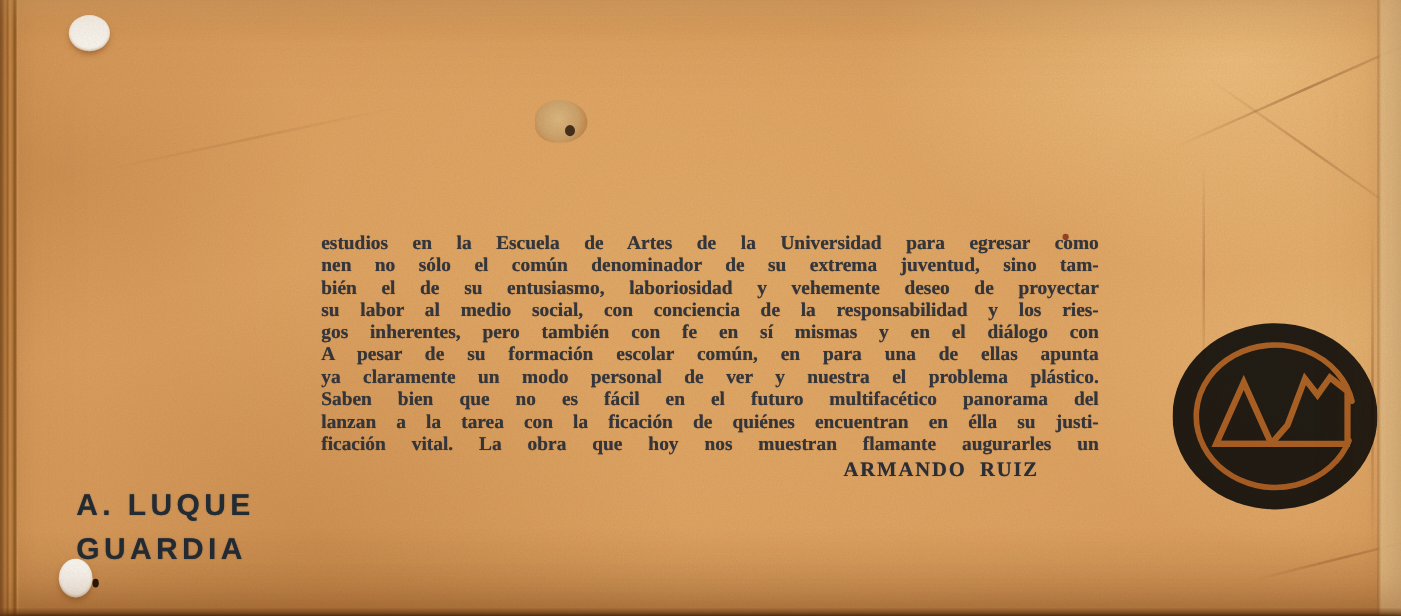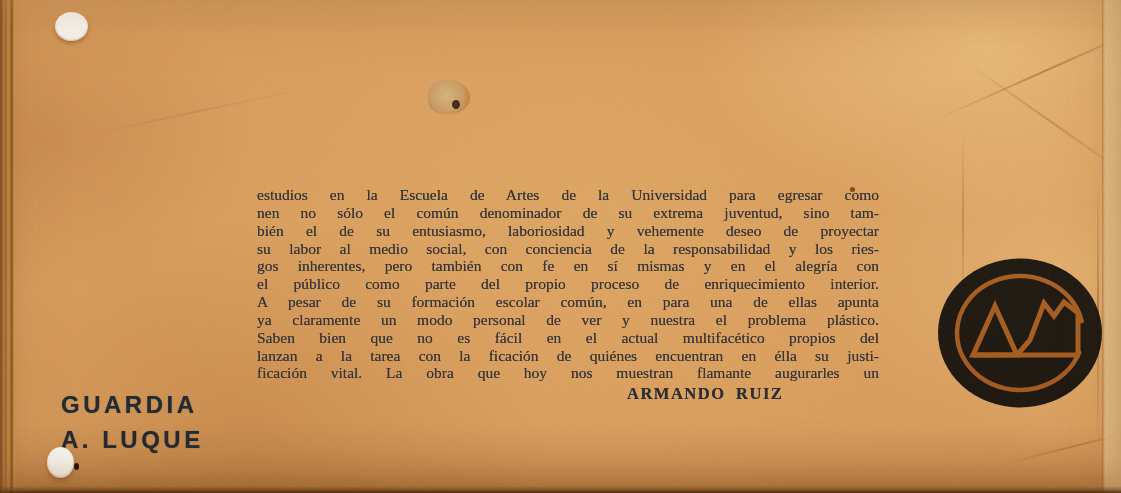--- a/index.html
+++ b/index.html
@@ -66,29 +66,29 @@
   .stub{
     position:absolute;left:61px;top:387px;
     font-family:"Liberation Sans", sans-serif;font-weight:700;
     font-size:24px;line-height:35px;letter-spacing:3.5px;
     color:#232c35;text-shadow:0 0 1px rgba(35,44,53,.6);
   }
   
   .body{position:absolute;left:257px;top:186px;width:622px;color:#35373d;}
   .bodyline{
     width:100%;
-    font-weight:400;font-size:15.5px;line-height:17.85px;
+    font-weight:700;font-size:15.5px;line-height:17.85px;
     text-align:justify;text-align-last:justify;
     white-space:nowrap;
     text-shadow:0 0 .6px rgba(45,45,55,.7);
   }
   .signature{
     margin-top:2px;margin-left:370px;
     font-weight:700;font-size:16.5px;letter-spacing:1.5px;word-spacing:5px;
-    color:#2c2f38;text-shadow:0 0 .6px rgba(45,45,55,.7);
+    color:#2c2f38;text-shadow:0 0 .6px rgba(45,45,55,.7);text-align:center;
   }
   .logo{position:absolute;left:938px;top:258px;mix-blend-mode:multiply;}
   .noise{position:absolute;inset:0;mix-blend-mode:multiply;opacity:.45;pointer-events:none;}
   .bottom-edge{position:absolute;left:0;right:0;bottom:0;height:7px;
     background:linear-gradient(180deg, rgba(70,35,5,0) 0%, rgba(70,35,5,.5) 60%, #3a1f06 100%);}
 </style>
 </head>
 <body>
 
 <div class="card">
@@ -108,34 +108,33 @@
 
   <div class="spine"></div>
   <div class="right-edge"></div>
 
   <div class="body">
     <div>
         <div class="bodyline">estudios en la Escuela de Artes de la Universidad para egresar como</div>
         <div class="bodyline">nen no sólo el común denominador de su extrema juventud, sino tam-</div>
         <div class="bodyline">bién el de su entusiasmo, laboriosidad y vehemente deseo de proyectar</div>
         <div class="bodyline">su labor al medio social, con conciencia de la responsabilidad y los ries-</div>
-        <div class="bodyline">gos inherentes, pero también con fe en sí mismas y en el alegría con</div>
-        <div class="bodyline">el público como parte del propio proceso de enriquecimiento interior.</div>
+        <div class="bodyline">gos inherentes, pero también con fe en sí mismas y en el diálogo con</div>
         <div class="bodyline">A pesar de su formación escolar común, en para una de ellas apunta</div>
         <div class="bodyline">ya claramente un modo personal de ver y nuestra el problema plástico.</div>
-        <div class="bodyline">Saben bien que no es fácil en el actual multifacético propios del</div>
+        <div class="bodyline">Saben bien que no es fácil en el futuro multifacético panorama del</div>
         <div class="bodyline">lanzan a la tarea con la ficación de quiénes encuentran en élla su justi-</div>
         <div class="bodyline">ficación vital. La obra que hoy nos muestran flamante augurarles un</div>
       </div>
     <div class="signature">ARMANDO RUIZ</div>
   </div>
 
   <div class="stub">
+    <div>A. LUQUE</div>
     <div>GUARDIA</div>
-    <div>A. LUQUE</div>
   </div>
 
   <svg class="logo" width="164" height="150" viewBox="0 0 164 150">
     <ellipse cx="82" cy="75" rx="82" ry="74.5" fill="#25282d"></ellipse>
 
     <path d="M 143.6,63 A 63,57 0 1 0 141.2,94.5" fill="none" stroke="#c08f55" stroke-width="4.5" stroke-linecap="round"></path>
 
     <path d="M35,97 L57,48 L79,97 Z" fill="none" stroke="#c08f55" stroke-width="5" stroke-linejoin="miter"></path>
 
     <path d="M35,97 L142,97" fill="none" stroke="#c08f55" stroke-width="5"></path>

